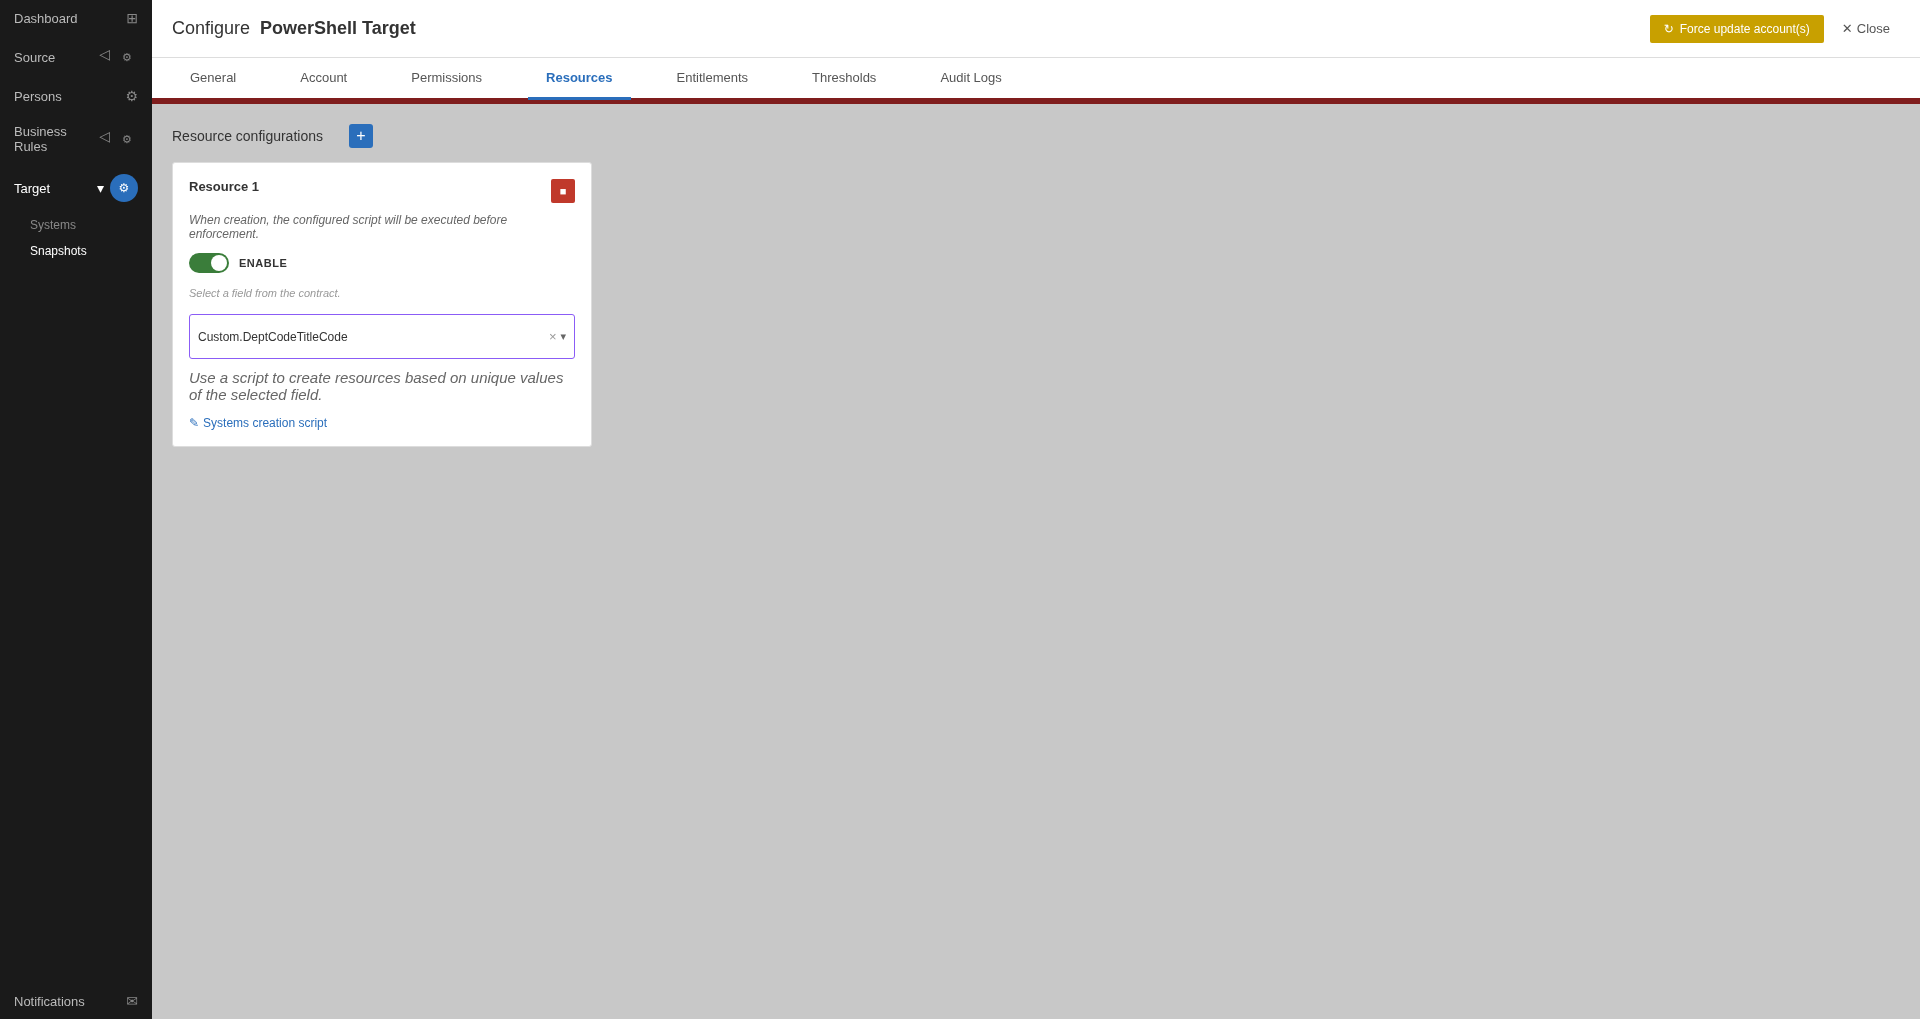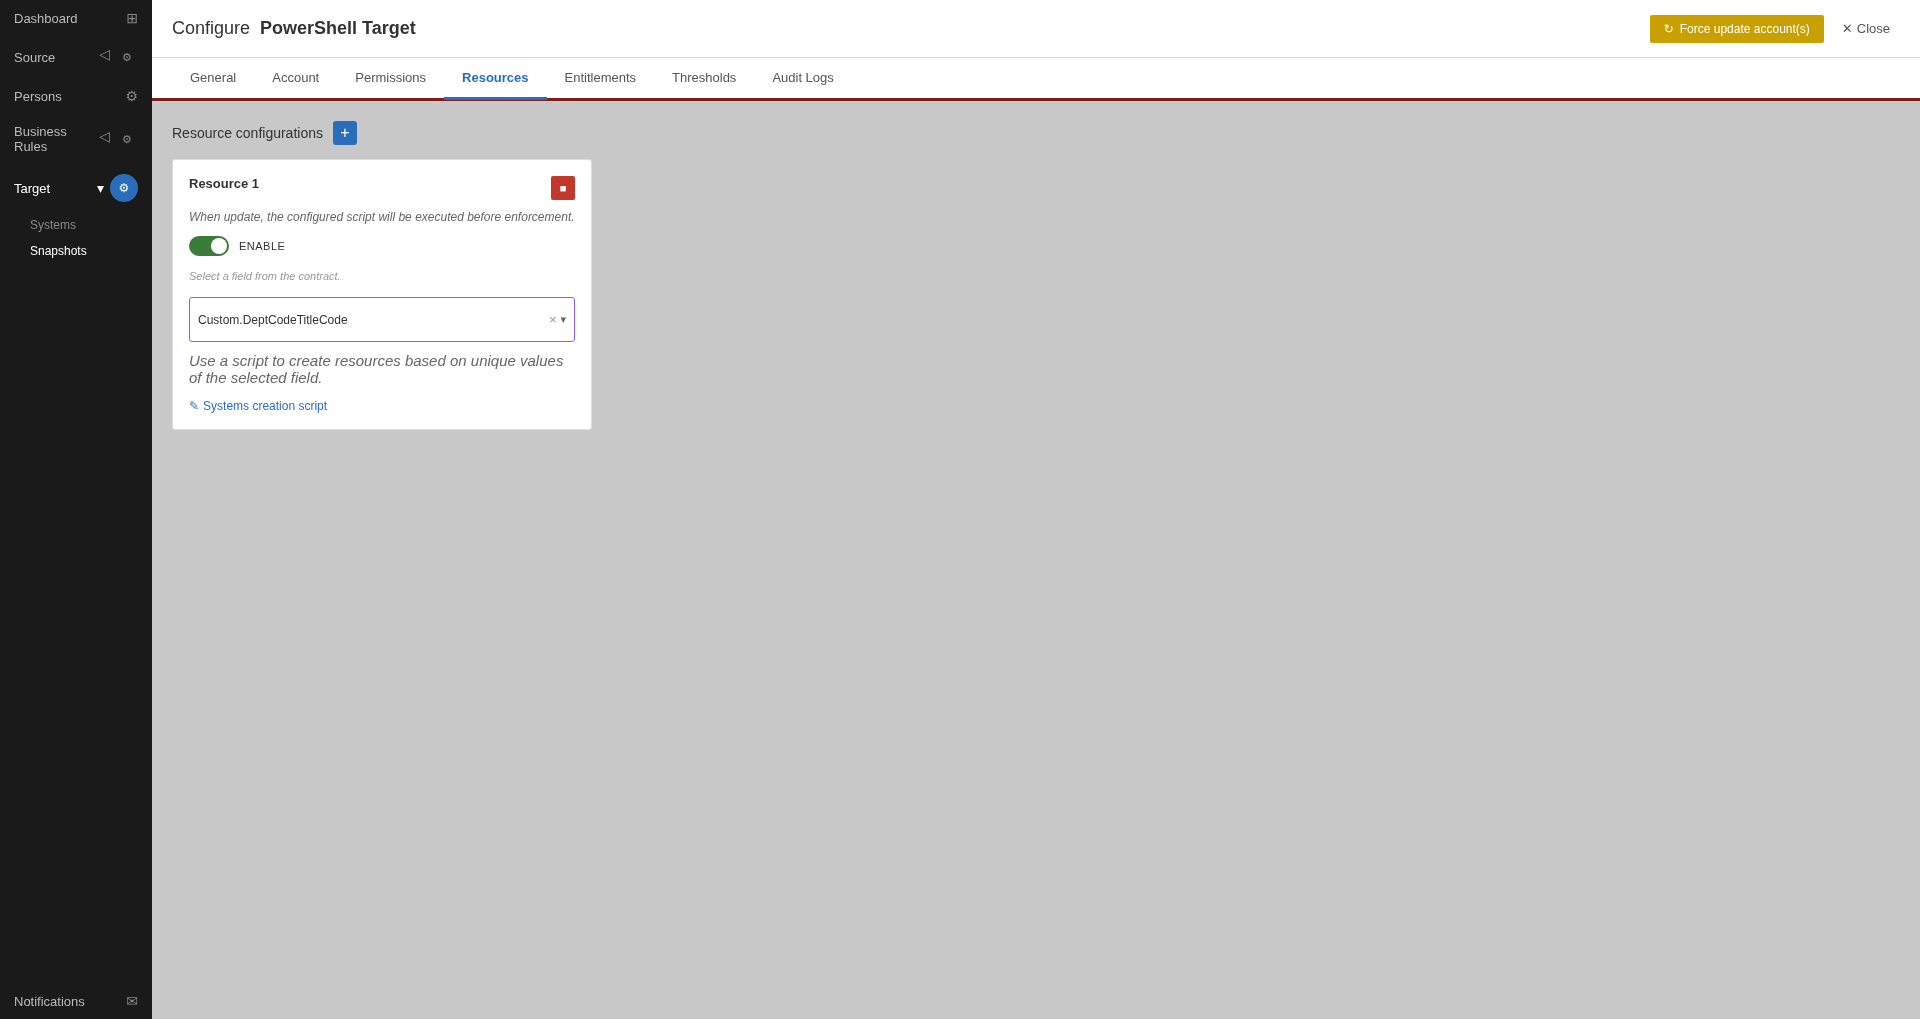--- a/index.html
+++ b/index.html
@@ -94,22 +94,23 @@
       padding: 7px 10px;
       font-size: 13px;
       cursor: pointer;
       display: flex; align-items: center; gap: 4px;
     }
 
     
     .tabs {
       background: #fff;
       display: flex;
-      border-bottom: 3px solid #7f1d1d;
+      border-bottom: 6px solid #7f1d1d;
       padding: 0 20px;
+      gap: 28px;
     }
     .tab {
       padding: 12px 18px;
       cursor: pointer;
       color: #555;
       font-size: 13px;
       border-bottom: 3px solid transparent;
       margin-bottom: -2px;
     }
     .tab.active {
@@ -123,21 +124,21 @@
       flex: 1;
       padding: 20px;
       background: #c8c8c8;
       overflow-y: auto;
     }
 
     
     .section-header {
       display: flex;
       align-items: center;
-      gap: 10px;
+      gap: 26px;
       margin-bottom: 14px;
     }
     .section-title {
       font-size: 14px;
       color: #333;
       font-weight: 500;
     }
     .btn-add {
       background: #2a6ebb;
       color: #fff;
@@ -207,21 +208,21 @@
       position: absolute;
       width: 16px; height: 16px;
       background: #fff;
       border-radius: 50%;
       top: 2px;
       left: 22px;
       transition: left 0.2s;
     }
     .toggle-label {
       font-size: 11px;
-      font-weight: 400;
+      font-weight: 700;
       color: #333;
       letter-spacing: 0.5px;
     }
 
     
     .field-label {
       font-size: 11px;
       color: #999;
       margin-bottom: 15px;
       font-style: italic;
@@ -372,21 +373,21 @@
     </div>
 
     <div class="resource-card">
       <div class="resource-card-header">
         <span class="resource-title">Resource 1</span>
         <button class="btn-delete-resource">
           <span>■</span>
         </button>
       </div>
 
-      <div class="resource-description">When update, the configured script will be executed before enforcement.</div>
+      <div class="resource-description">When creation, the configured script will be executed before enforcement.</div>
 
       <div class="toggle-row">
         <div class="toggle"></div>
         <span class="toggle-label">ENABLE</span>
       </div>
 
       <div class="field-label">Select a field from the contract.</div>
 
       <div class="field-select">
         <span class="field-select-value">Custom.DeptCodeTitleCode</span>

